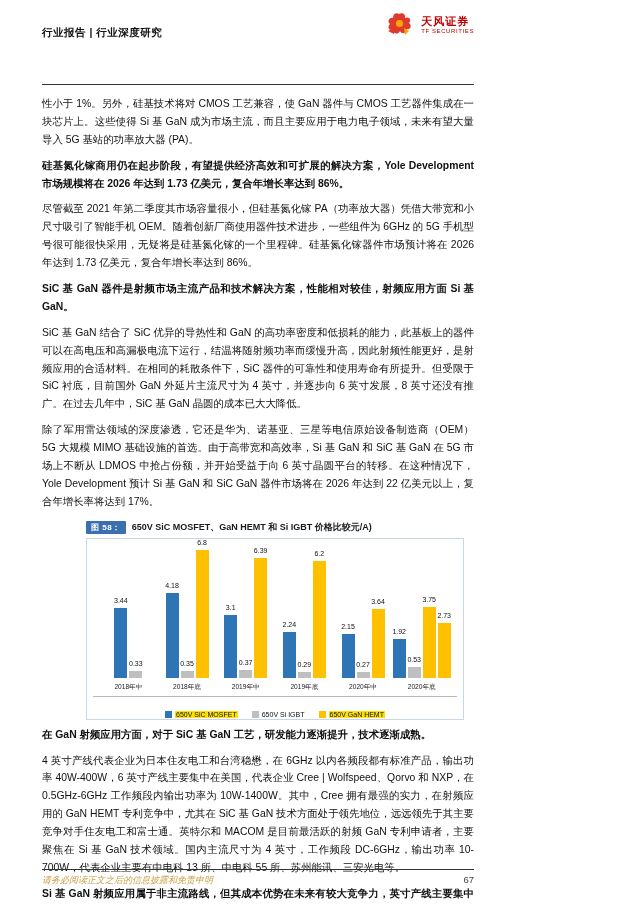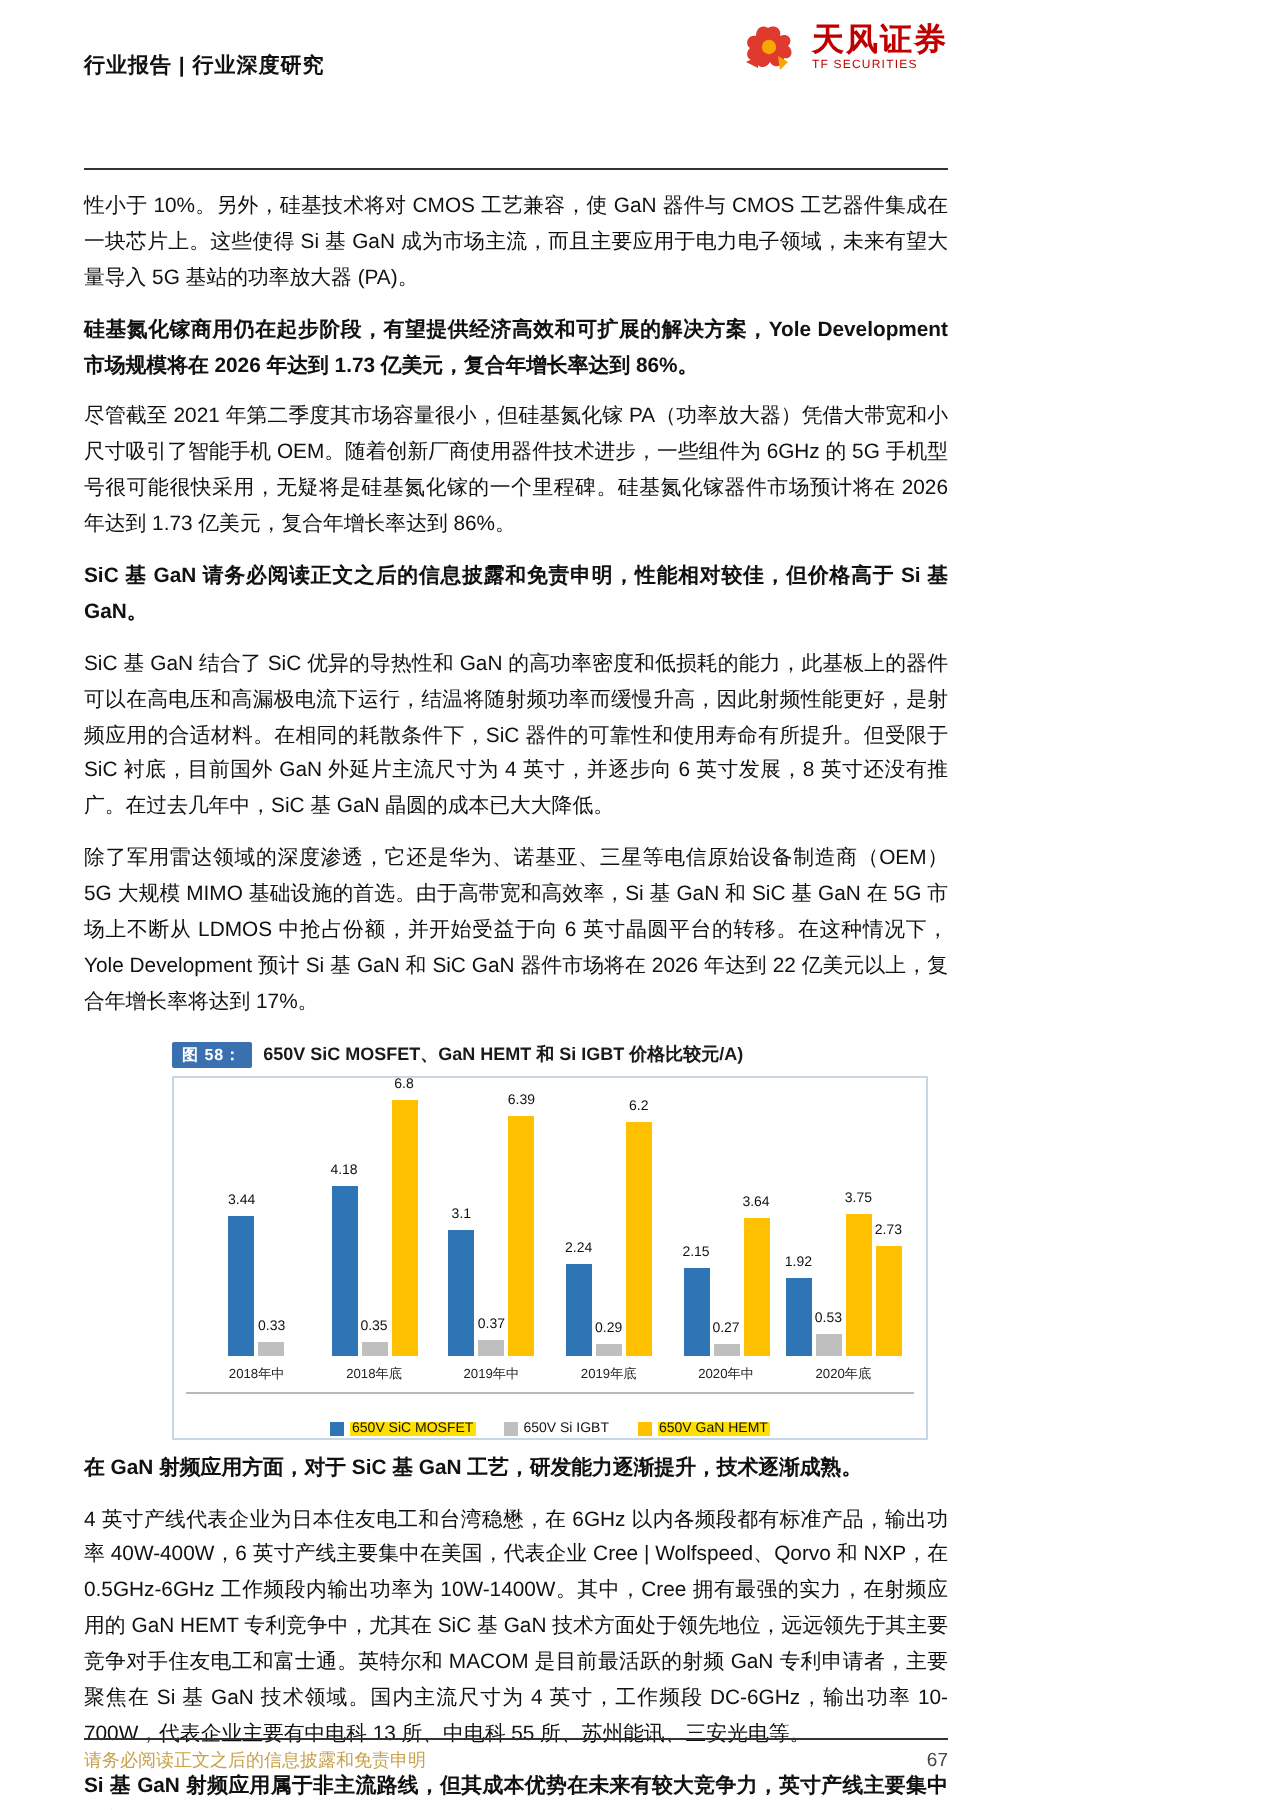--- a/index.html
+++ b/index.html
@@ -45,21 +45,21 @@
   }
   .brand-logo {
     width: 30px;
     height: 26px;
     position: relative;
   }
   .brand-text {
     line-height: 1.05;
   }
   .brand-cn {
-    font-size: 16px;
+    font-size: 11px;
     font-weight: bold;
     color: #c00000;
     letter-spacing: 1px;
   }
   .brand-en {
     font-size: 6px;
     color: #c00000;
     letter-spacing: 0.6px;
   }
   .header-rule {
@@ -198,21 +198,21 @@
     border-bottom: 1.2px solid #333;
     margin-bottom: 4px;
   }
   .footer-row {
     display: flex;
     justify-content: space-between;
     align-items: baseline;
     font-size: 9px;
     color: #b08a2e;
   }
-  .footer-note { color: #c8a14a; }
+  .footer-note { color: #c8a14a; font-style: italic; }
   .page-num { color: #444; font-size: 9.5px; }
 </style>
 </head>
 <body>
 
 <div class="page">
 
   <div class="header">
     <div class="breadcrumb">行业报告 | 行业深度研究</div>
     <div class="brand">
@@ -229,24 +229,24 @@
       <div class="brand-text">
         <div class="brand-cn">天风证券</div>
         <div class="brand-en">TF SECURITIES</div>
       </div>
     </div>
   </div>
   <div class="header-rule"></div>
 
   <div class="content">
 
-    <p class="para">性小于 10%。另外，硅基技术将对 CMOS 工艺兼容，使 GaN 器件与 CMOS 工艺器件集成在一块芯片上。这些使得 Si 基 GaN 成为市场主流，而且主要应用于电力电子领域，未来有望大量导入 5G 基站的功率放大器 (PA)。</p>
+    <p class="para">性小于 1%。另外，硅基技术将对 CMOS 工艺兼容，使 GaN 器件与 CMOS 工艺器件集成在一块芯片上。这些使得 Si 基 GaN 成为市场主流，而且主要应用于电力电子领域，未来有望大量导入 5G 基站的功率放大器 (PA)。</p>
     <p class="para bold">硅基氮化镓商用仍在起步阶段，有望提供经济高效和可扩展的解决方案，Yole Development 市场规模将在 2026 年达到 1.73 亿美元，复合年增长率达到 86%。</p>
     <p class="para">尽管截至 2021 年第二季度其市场容量很小，但硅基氮化镓 PA（功率放大器）凭借大带宽和小尺寸吸引了智能手机 OEM。随着创新厂商使用器件技术进步，一些组件为 6GHz 的 5G 手机型号很可能很快采用，无疑将是硅基氮化镓的一个里程碑。硅基氮化镓器件市场预计将在 2026 年达到 1.73 亿美元，复合年增长率达到 86%。</p>
-    <p class="para bold">SiC 基 GaN 请务必阅读正文之后的信息披露和免责申明，性能相对较佳，但价格高于 Si 基 GaN。</p>
+    <p class="para bold">SiC 基 GaN 器件是射频市场主流产品和技术解决方案，性能相对较佳，射频应用方面 Si 基 GaN。</p>
     <p class="para">SiC 基 GaN 结合了 SiC 优异的导热性和 GaN 的高功率密度和低损耗的能力，此基板上的器件可以在高电压和高漏极电流下运行，结温将随射频功率而缓慢升高，因此射频性能更好，是射频应用的合适材料。在相同的耗散条件下，SiC 器件的可靠性和使用寿命有所提升。但受限于 SiC 衬底，目前国外 GaN 外延片主流尺寸为 4 英寸，并逐步向 6 英寸发展，8 英寸还没有推广。在过去几年中，SiC 基 GaN 晶圆的成本已大大降低。</p>
     <p class="para">除了军用雷达领域的深度渗透，它还是华为、诺基亚、三星等电信原始设备制造商（OEM）5G 大规模 MIMO 基础设施的首选。由于高带宽和高效率，Si 基 GaN 和 SiC 基 GaN 在 5G 市场上不断从 LDMOS 中抢占份额，并开始受益于向 6 英寸晶圆平台的转移。在这种情况下，Yole Development 预计 Si 基 GaN 和 SiC GaN 器件市场将在 2026 年达到 22 亿美元以上，复合年增长率将达到 17%。</p>
 
     <div class="figure">
       <div class="fig-caption">
         <span class="fig-num">图 58：</span>
         <span>650V SiC MOSFET、GaN HEMT 和 Si IGBT 价格比较元/A)</span>
       </div>
       <div class="chart-box">
         <div class="plot">

